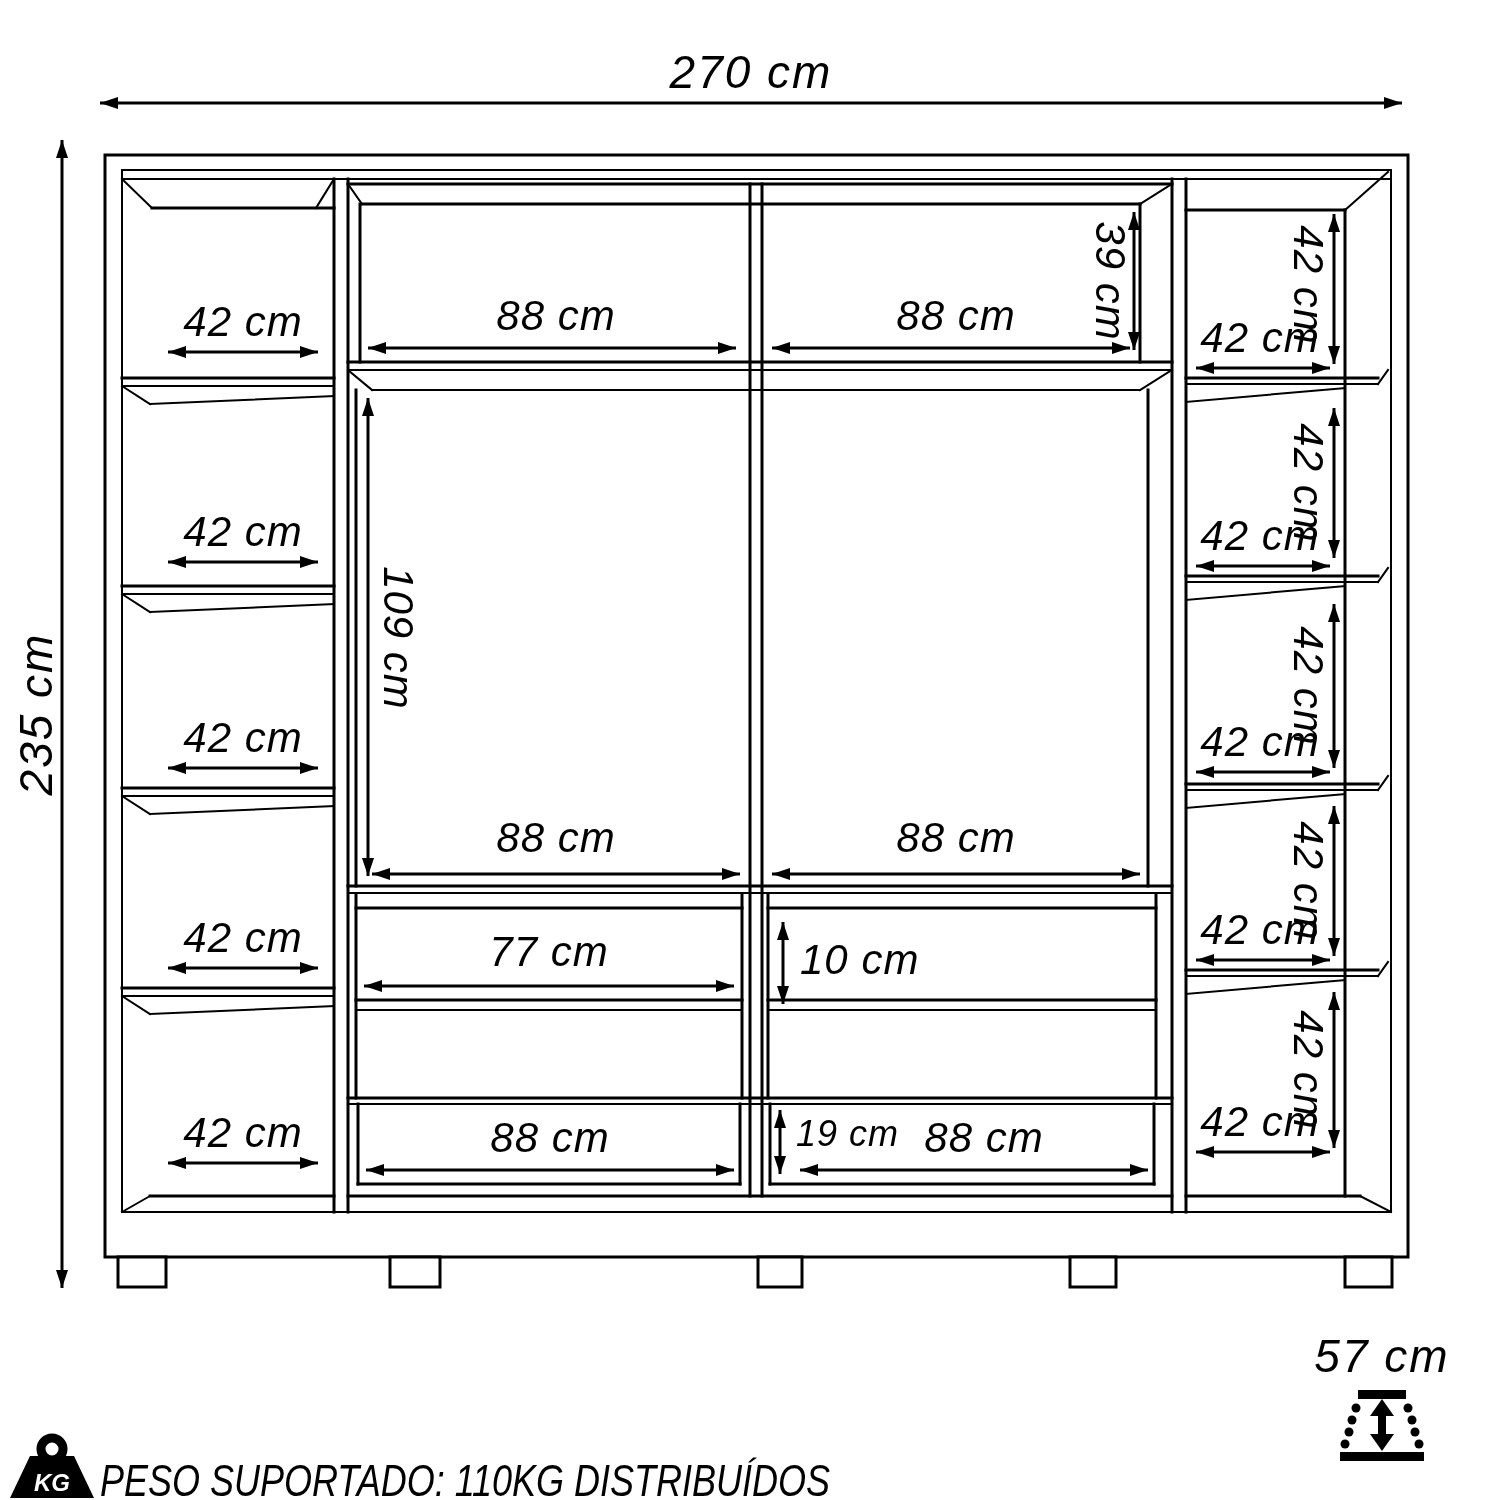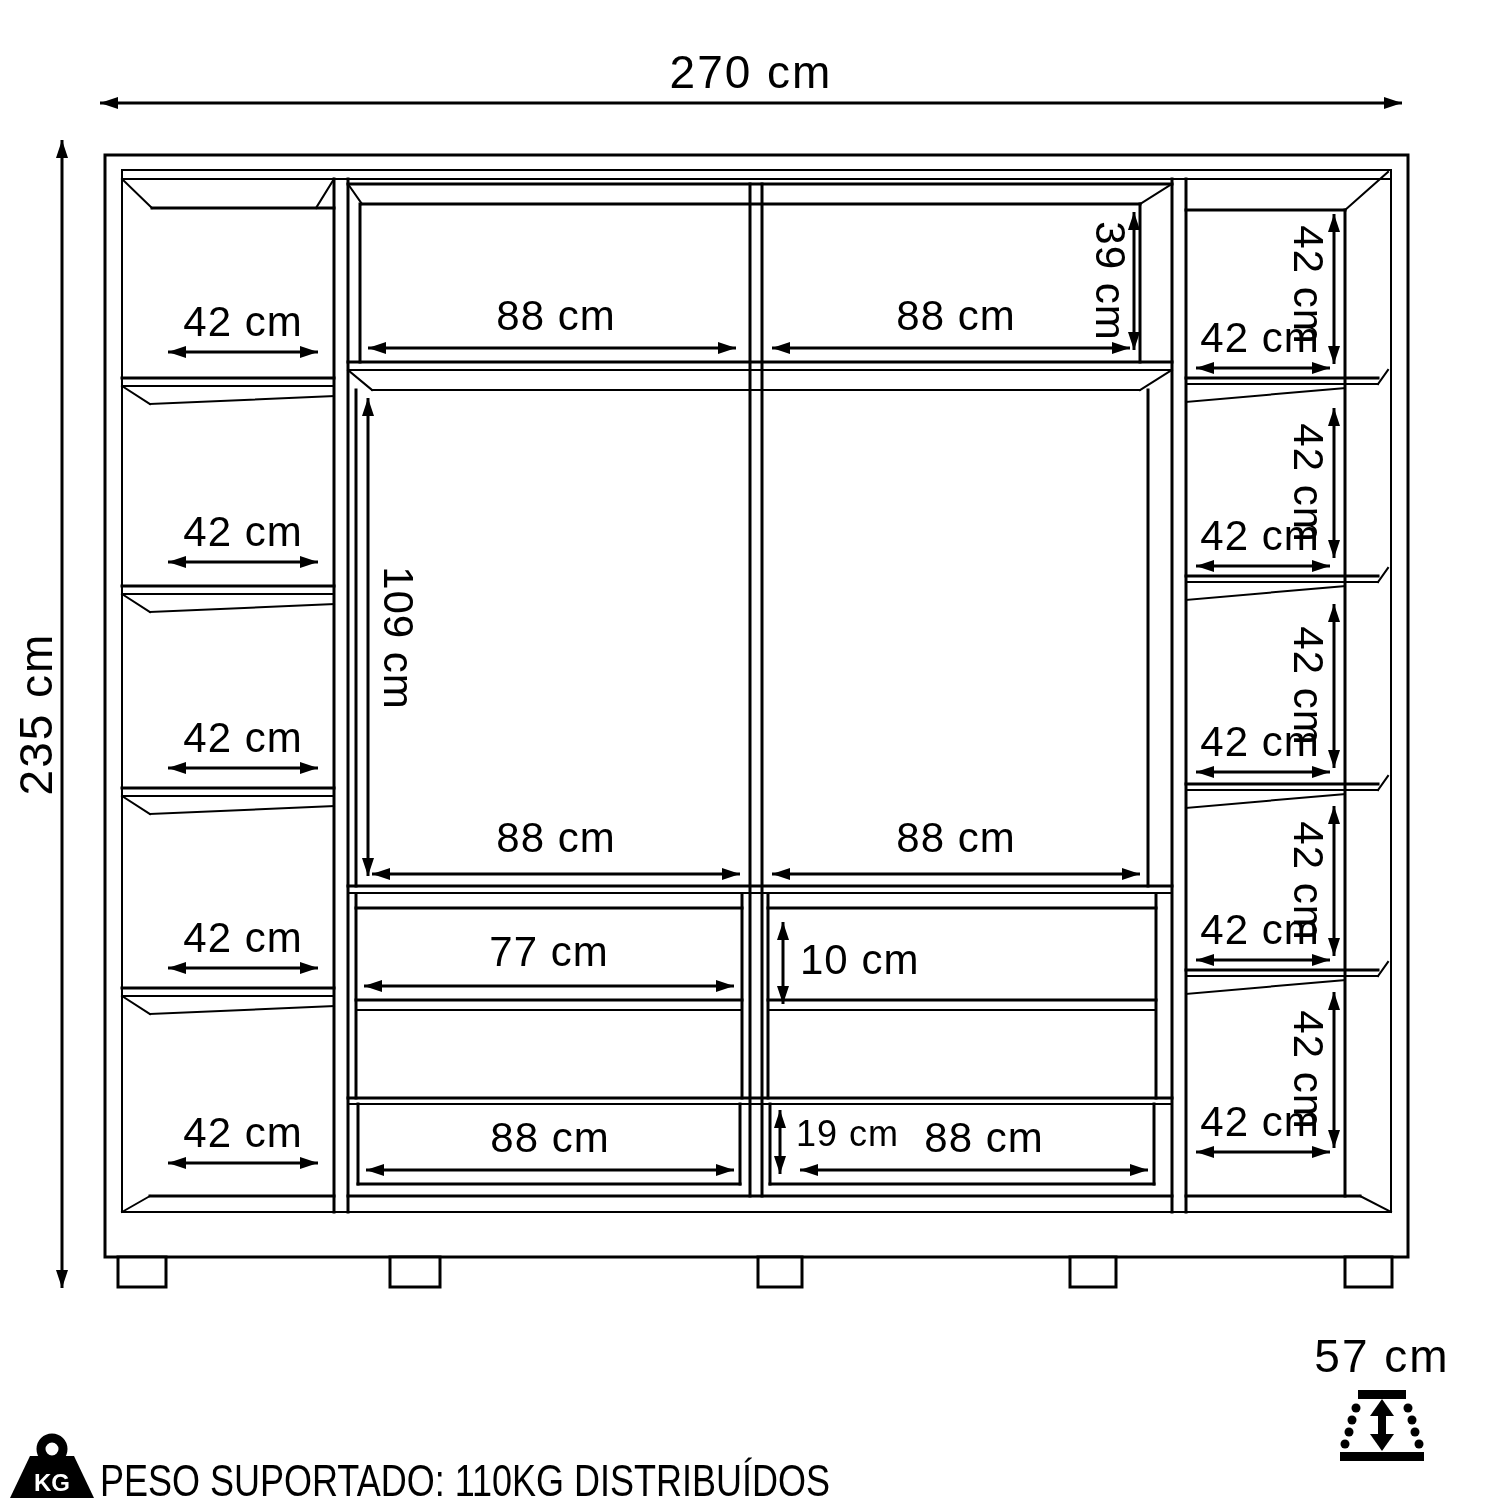--- a/index.html
+++ b/index.html
@@ -1,17 +1,17 @@
 <!DOCTYPE html>
 <html style="--ink: #000000; --bg: #ffffff;"><head>
 <meta charset="utf-8">
 <style>
   :root { --ink:#000000; --bg:#ffffff; }
   html,body { margin:0; padding:0; background:var(--bg); }
-  .stage { position:relative; width:1500px; height:1500px; background:var(--bg); overflow:hidden; }
+  .stage { position:relative; width:1500px; height:1500px; background:var(--bg); overflow:hidden;font-style:italic; }
   svg { display:block; }
   .ln   { stroke:var(--ink); stroke-width:3; fill:none; stroke-linecap:square; }
   .thin { stroke-width:2; }
   .dim  { stroke:var(--ink); stroke-width:3; fill:none;
           marker-start:url(#ah); marker-end:url(#ah); }
   .ahp  { fill:var(--ink); stroke:none; }
   text  { font-family:"Liberation Sans","DejaVu Sans",sans-serif; fill:var(--ink); }
   .big  { font-size:46px; letter-spacing:2px; }
   .lbl  { font-size:42px; letter-spacing:1px; }
   .small{ font-size:36px; letter-spacing:1px; }

